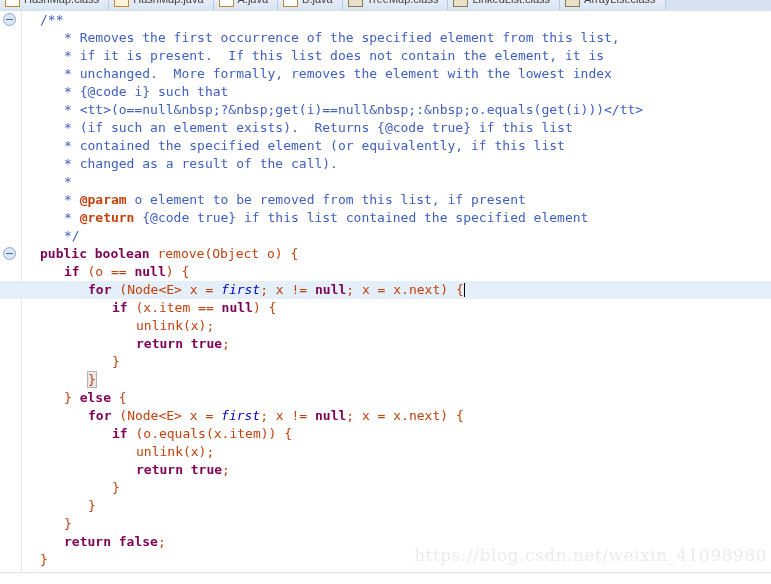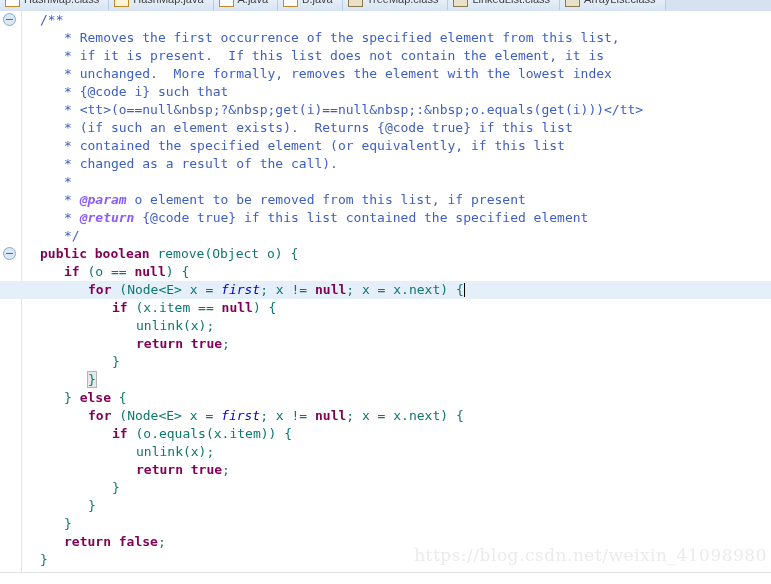--- a/index.html
+++ b/index.html
@@ -130,24 +130,24 @@
   }
   .line.current {
     background: #e4effa;
     margin-left: -22px;
     padding-left: 40px;
     width: 771px;
   }
 
   
   .cmt   { color: #3f5fbf; }
-  .cmtag { color: #8b5cf6; font-weight: bold; font-style: italic; }
+  .cmtag { color: #c2410c; font-weight: bold; }
   .kw    { color: #7f0055; font-weight: bold; }
   .fld   { color: #0000c0; font-style: italic; }
-  .pln   { color: #0f766e; }
+  .pln   { color: #c2410c; }
   .caret {
     display: inline-block;
     width: 0;
     border-left: 1px solid #000;
     height: 14px;
     vertical-align: -3px;
     margin-left: 0px;
   }
   .brace-match {
     background: #e8e8e8;

